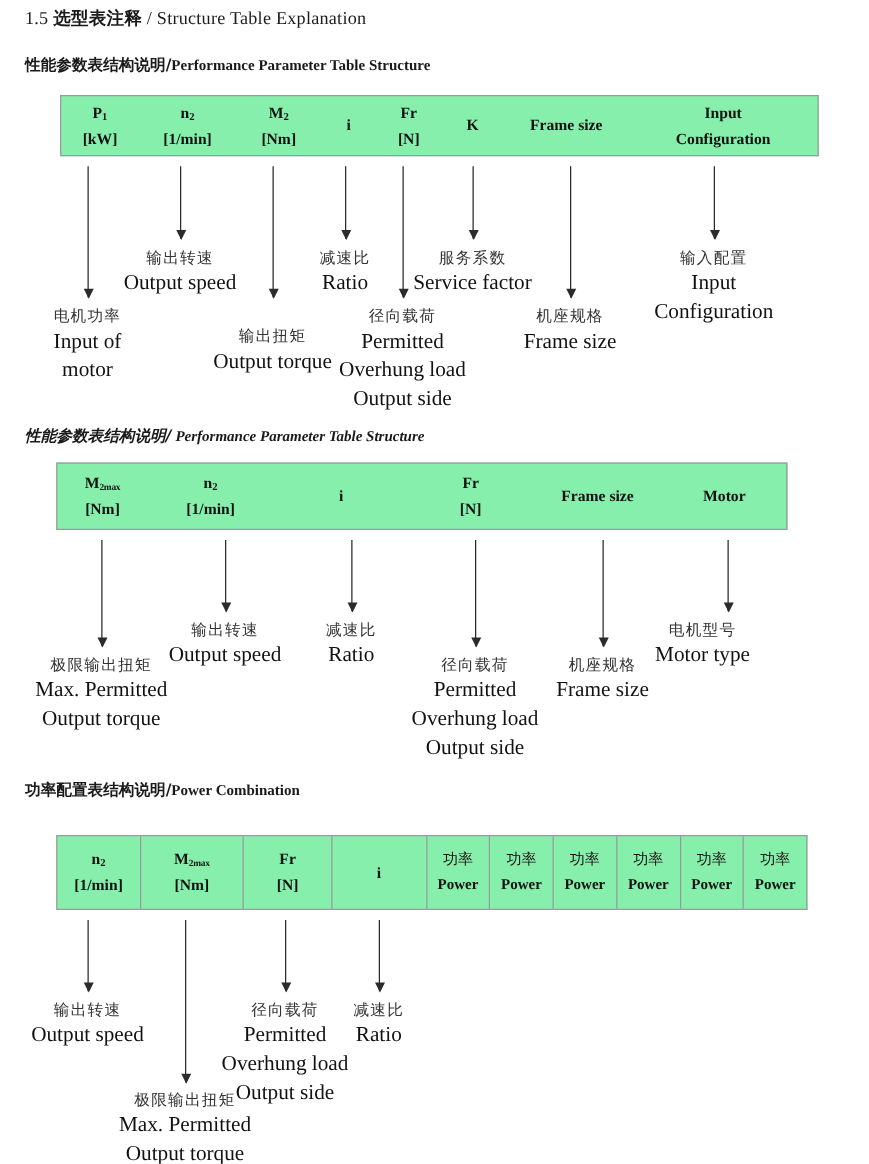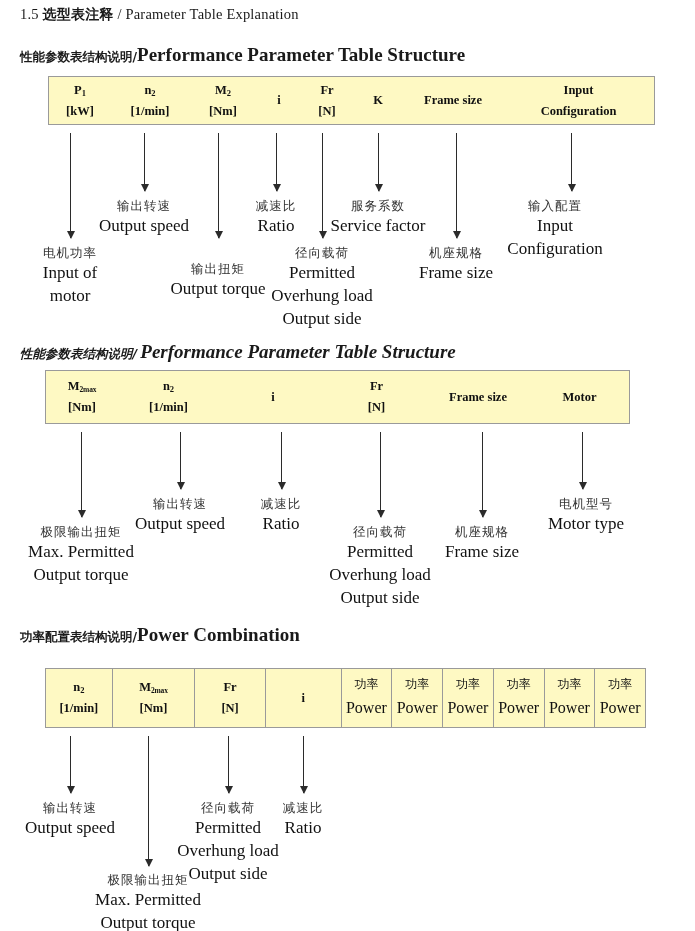--- a/index.html
+++ b/index.html
@@ -46,29 +46,29 @@
     white-space: nowrap;
   }
   .section-heading .cn {
     font-family: "DejaVu Sans", "Liberation Sans", sans-serif;
     font-weight: bold;
     font-size: 12.5px;
   }
   .section-heading .en {
     font-family: "Liberation Serif", serif;
     font-weight: bold;
-    font-size: 19px;
+    font-size: 12px;
     margin-top: 48px;
   }
 
   
   .hdr-table {
     position: absolute;
     box-sizing: border-box;
-    background: #fef9c3;
+    background: #86efac;
     border: 1px solid #9a9a9a;
     display: flex;
     align-items: stretch;
   }
   .hdr-cell {
     box-sizing: border-box;
     display: flex;
     flex-direction: column;
     align-items: center;
     justify-content: center;
@@ -96,22 +96,22 @@
   .hdr-cell.cn-power {
     font-family: "DejaVu Sans", "Liberation Sans", sans-serif;
   }
   .hdr-cell.cn-power .l1 {
     font-family: "DejaVu Sans", "Liberation Sans", sans-serif;
     font-weight: normal;
     font-size: 12px;
   }
   .hdr-cell.cn-power .l2 {
     font-family: "Liberation Serif", serif;
-    font-weight: normal;
-    font-size: 16px;
+    font-weight: bold;
+    font-size: 12px;
   }
   .vdiv { border-left: 1px solid #9a9a9a; }
 
   
   .arrow {
     position: absolute;
     width: 1px;
     background: #2b2b2b;
   }
   .arrow::after {
@@ -148,21 +148,21 @@
     color: #111;
   }
 </style>
 </head>
 <body>
 
 <div class="doc-title">
   <span class="num">1.5</span>
   <span class="cn">选型表注释</span>
   <span class="en">/</span>
-  <span class="en">Parameter Table Explanation</span>
+  <span class="en">Structure Table Explanation</span>
 </div>
 
 <div class="section-heading" style="top:44px;">
   <span class="cn">性能参数表结构说明</span><span class="cn">/</span><span class="en">Performance Parameter Table Structure</span>
 </div>
 
 <div class="hdr-table" style="left:48px; top:76px; width:607px; height:49px;">
   <div class="hdr-cell" style="width:62px;">
     <span><span>P</span><sub>1</sub></span>
     <span class="l2">[kW]</span>
@@ -227,21 +227,21 @@
   <span class="en">Output side</span>
 </div>
 <div class="anno" style="left:378px; top:198px;">
   <span class="cn">服务系数</span>
   <span class="en">Service factor</span>
 </div>
 <div class="anno" style="left:456px; top:245px;">
   <span class="cn">机座规格</span>
   <span class="en">Frame size</span>
 </div>
-<div class="anno" style="left:555px; top:198px;">
+<div class="anno" style="left:571px; top:198px;">
   <span class="cn">输入配置</span>
   <span class="en">Input</span>
   <span class="en">Configuration</span>
 </div>
 
 <div class="section-heading" style="top:341px;font-style:italic;">
   <span class="cn">性能参数表结构说明</span><span class="cn">/</span>&nbsp;<span class="en">Performance Parameter Table Structure</span>
 </div>
 
 <div class="hdr-table" style="left:45px; top:370px; width:585px; height:54px;">
@@ -291,21 +291,21 @@
 <div class="anno" style="left:380px; top:524px;">
   <span class="cn">径向载荷</span>
   <span class="en">Permitted</span>
   <span class="en">Overhung load</span>
   <span class="en">Output side</span>
 </div>
 <div class="anno" style="left:482px; top:524px;">
   <span class="cn">机座规格</span>
   <span class="en">Frame size</span>
 </div>
-<div class="anno" style="left:586px; top:496px;">
+<div class="anno" style="left:562px; top:496px;">
   <span class="cn">电机型号</span>
   <span class="en">Motor type</span>
 </div>
 
 <div class="section-heading" style="top:624px;">
   <span class="cn">功率配置表结构说明</span><span class="cn">/</span><span class="en">Power Combination</span>
 </div>
 
 <div class="hdr-table" style="left:45px; top:668px; width:601px; height:60px;">
   <div class="hdr-cell" style="width:66px;">

